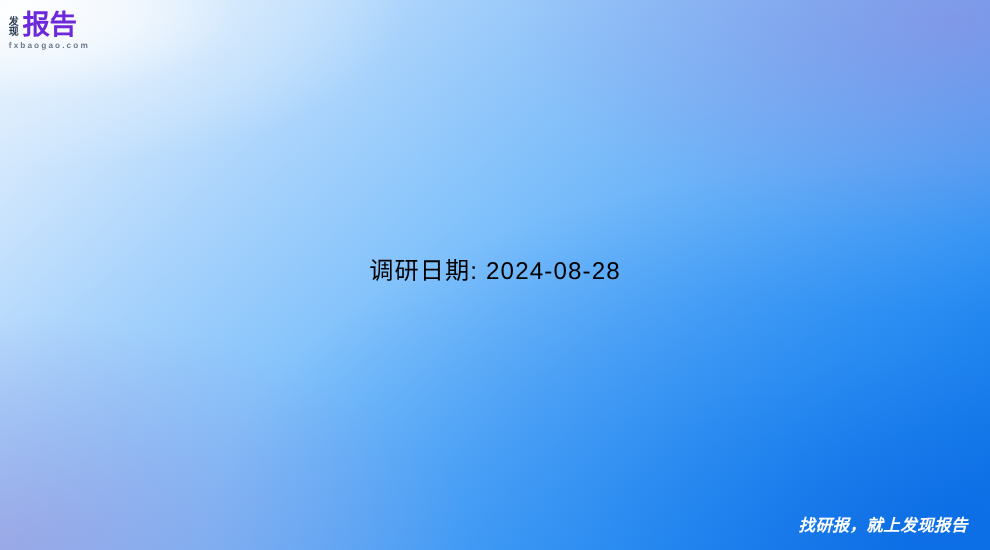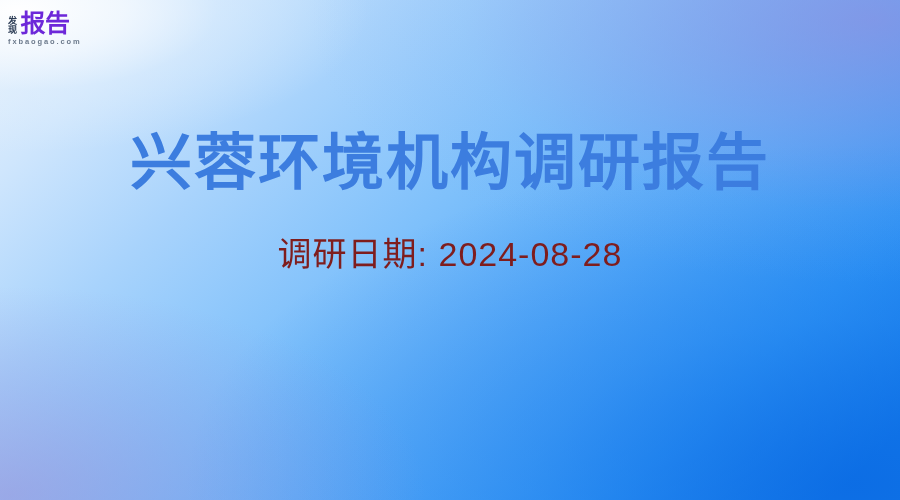--- a/index.html
+++ b/index.html
@@ -123,24 +123,24 @@
     white-space: nowrap;
   }
 
   
   .subtitle {
     position: absolute;
     left: 0;
     right: 0;
     top: 234px;
     text-align: center;
-    font-size: 34px;
+    font-size: 22px;
     font-weight: 400;
     letter-spacing: 1px;
-    color: #7f1d1d;
+    color: #000000;
     line-height: 1.2;
     white-space: nowrap;
   }
 
   
   .tagline {
     position: absolute;
     right: 20px;
     bottom: 13px;
     font-size: 15px;
@@ -275,18 +275,18 @@
     <div class="logo-row">
       <div class="logo-stack">
         <span>发</span>
         <span>现</span>
       </div>
       <div class="logo-main">报告</div>
     </div>
     <div class="logo-domain">fxbaogao.com</div>
   </div>
 
-  <h1 class="title">兴蓉环境机构调研报告</h1>
 
   <div class="subtitle">调研日期: 2024-08-28</div>
 
+  <div class="tagline">找研报，就上发现报告</div>
 
 </div>
 
 </body></html>

